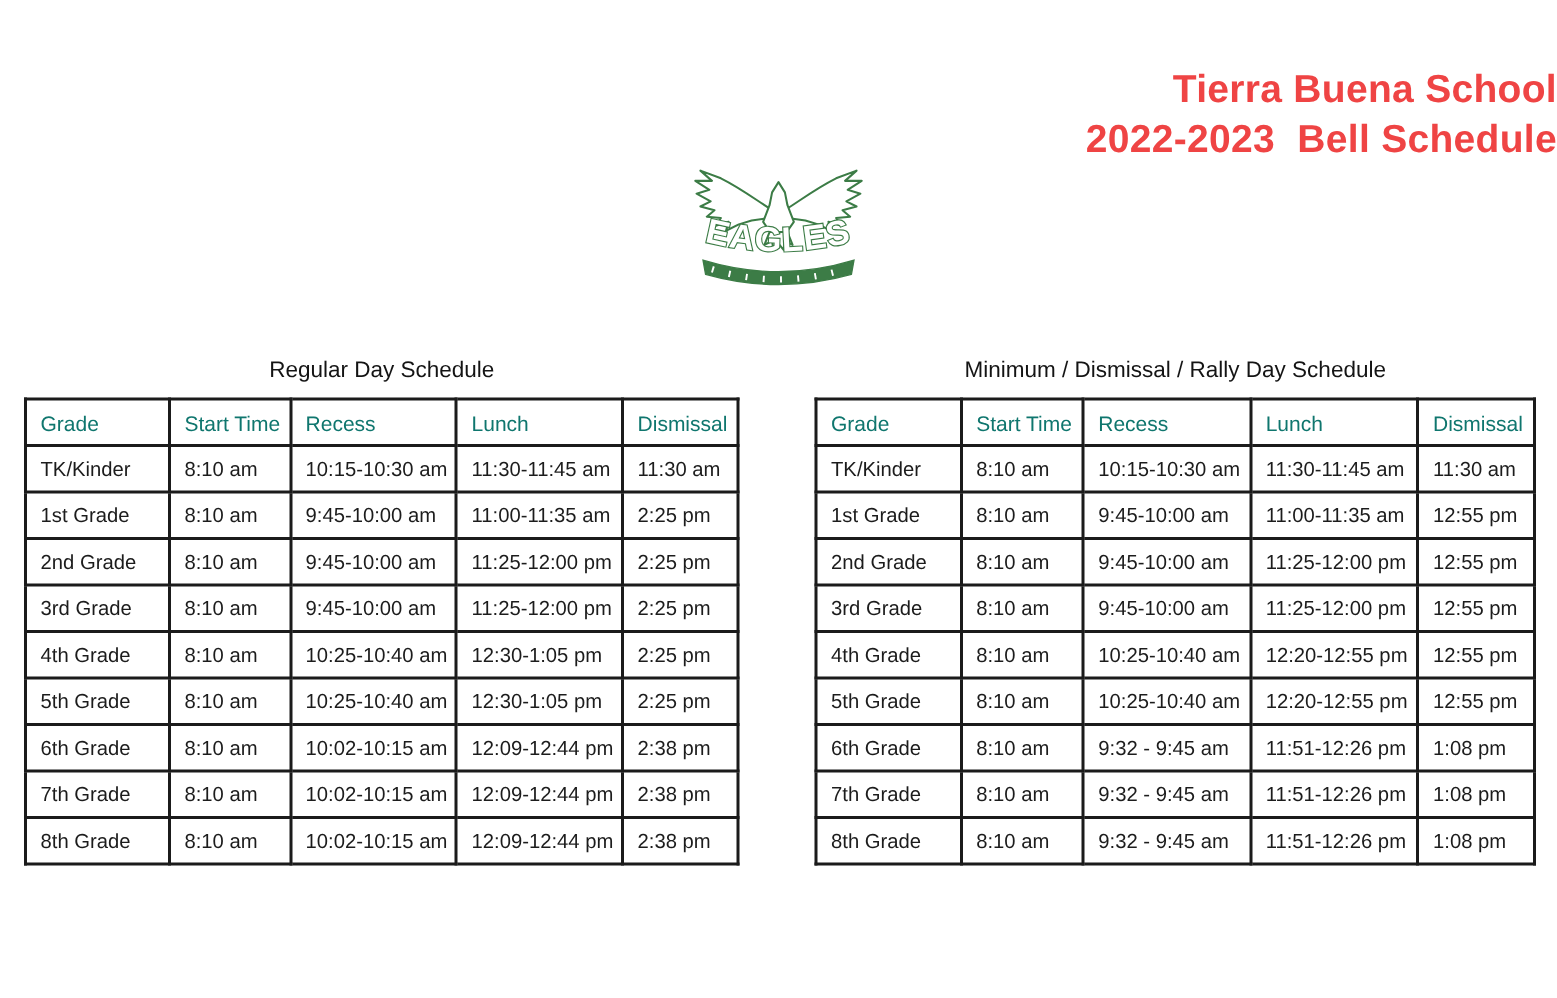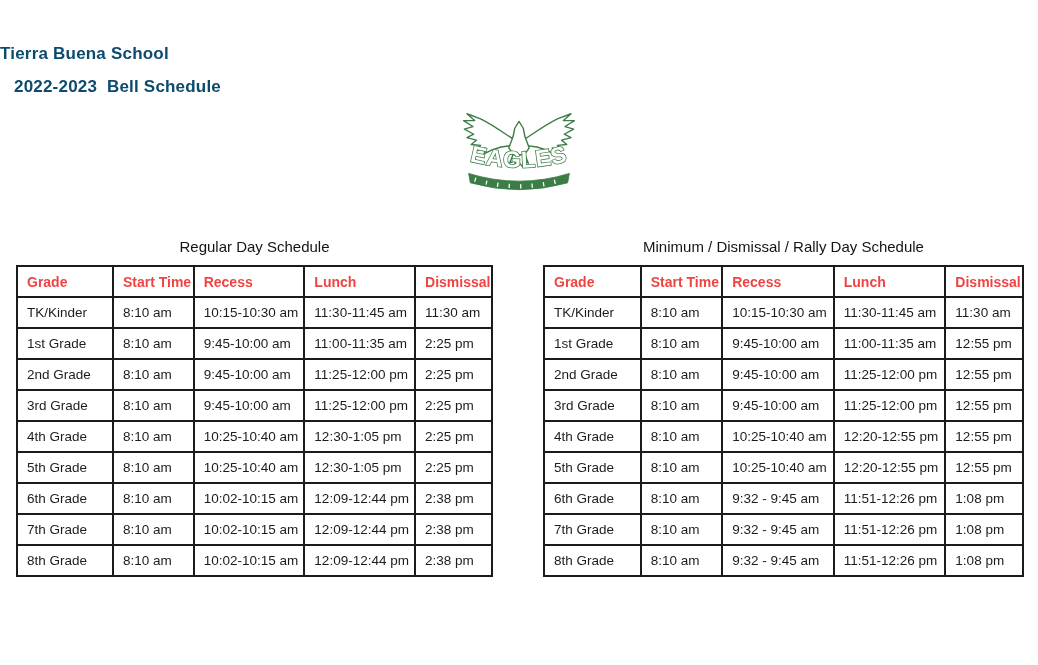--- a/index.html
+++ b/index.html
@@ -5,22 +5,22 @@
   * { margin:0; padding:0; box-sizing:border-box; }
   html, body { background:#ffffff; }
   body {
     width:1038px; height:665px;
     position:relative; overflow:hidden;
     font-family:"Liberation Sans", sans-serif;
     color:#161616;
   }
   .doc-title {
     position:absolute; left:0; width:100%;
-    text-align:left; font-weight:bold; font-size:17px;
-    color:#0c4a6e; letter-spacing:0.2px;
+    text-align:right; font-weight:bold; font-size:26px;
+    color:#ef4444; letter-spacing:0.2px;
   }
   .doc-title.line1 { top:44px; }
   .doc-title.line2 { top:77px; white-space:pre;padding-left:14px; }
   .logo-wrap {
     position:absolute; top:110px; left:0; width:100%;
     display:flex; justify-content:center;
   }
   .schedule { position:absolute; top:238px; }
   .schedule.left  { left:16px;  width:477px; }
   .schedule.right { left:543px; width:481px; }
@@ -29,21 +29,21 @@
     color:#141414; margin-bottom:10px; white-space:nowrap;
   }
   table { width:100%; border-collapse:collapse; table-layout:fixed; }
   th, td {
     border:2px solid #1b1b1b;
     height:31px; padding:0 2px 0 9px;
     text-align:left; vertical-align:middle;
     font-size:13.5px; color:#1c1c1c;
     white-space:nowrap; overflow:hidden;
   }
-  th { font-weight:bold; font-size:14px; color:#ef4444; }
+  th { font-weight:normal; font-size:14px; color:#0f766e; }
   col.c1 { width:20.2%; }
   col.c2 { width:17.0%; }
   col.c3 { width:23.3%; }
   col.c4 { width:23.3%; }
   col.c5 { width:16.2%; }
   svg text { font-family:"Liberation Sans", sans-serif; }
 </style>
 </head>
 <body>
 

